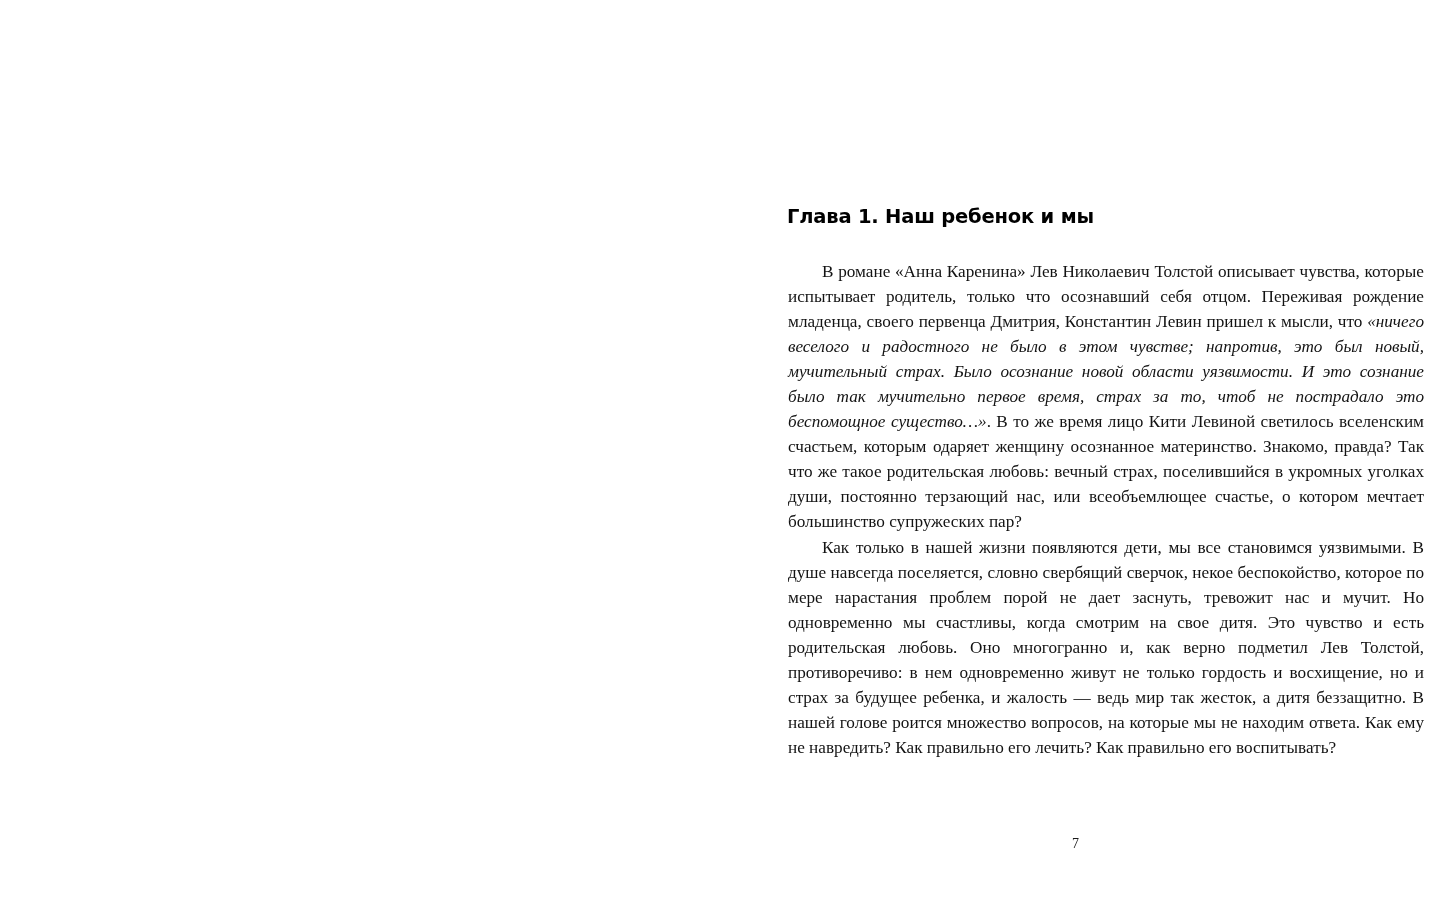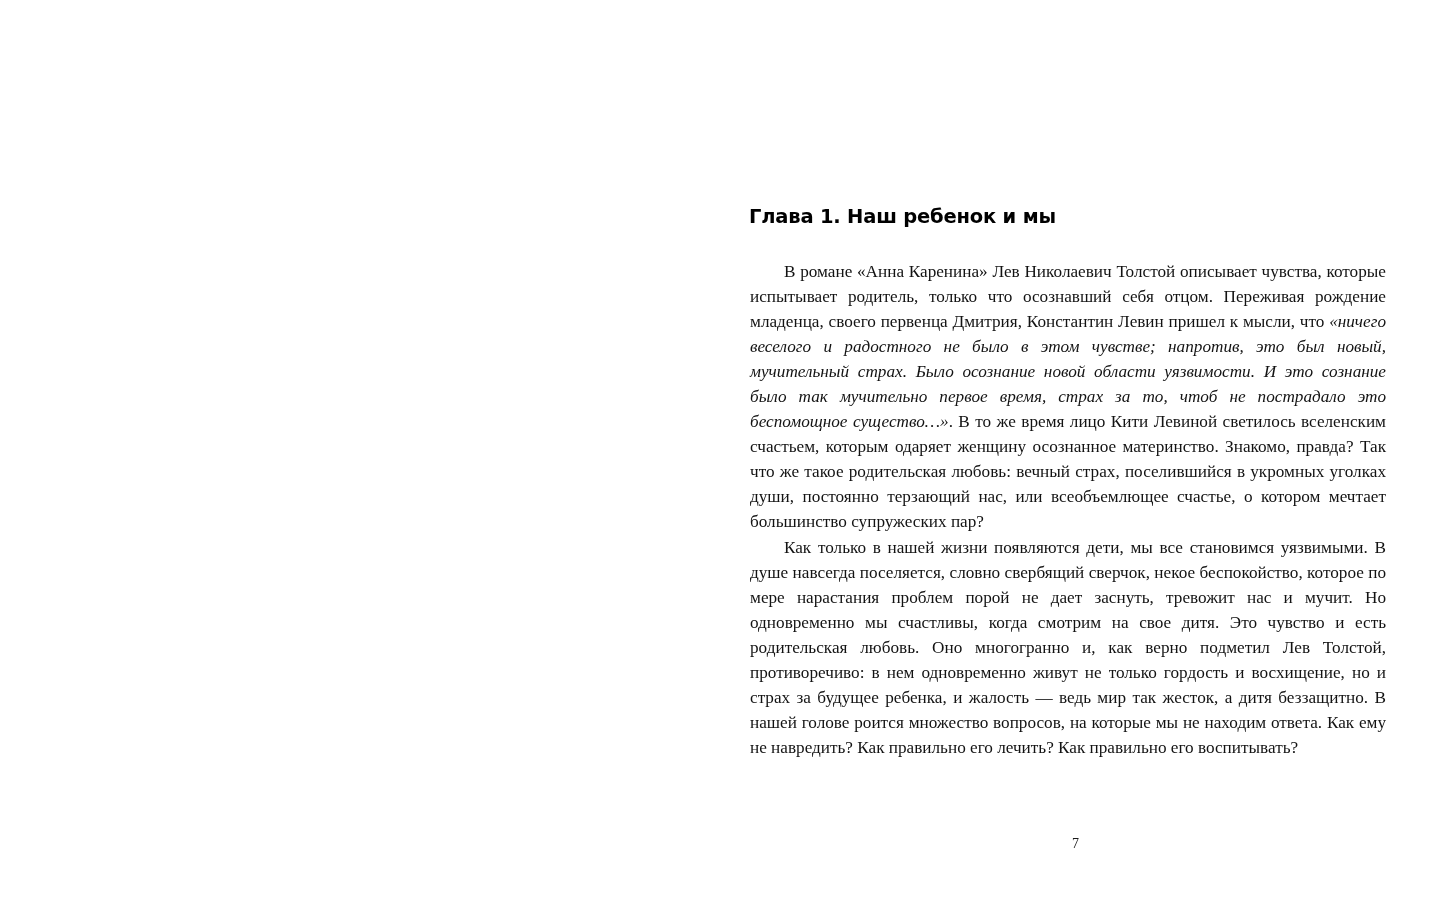--- a/index.html
+++ b/index.html
@@ -16,21 +16,21 @@
   }
   .page {
     position: relative;
     width: 1445px;
     height: 919px;
     background: #ffffff;
   }
   
   .column {
     position: absolute;
-    left: 749px;
+    left: 787px;
     top: 205px;
     width: 638px;
   }
   .chapter-title {
     font-family: "DejaVu Sans", sans-serif;
     font-weight: bold;
     font-size: 19.5px;
     letter-spacing: -0.2px;
     color: #000000;
     margin: 0 0 31px 0;

